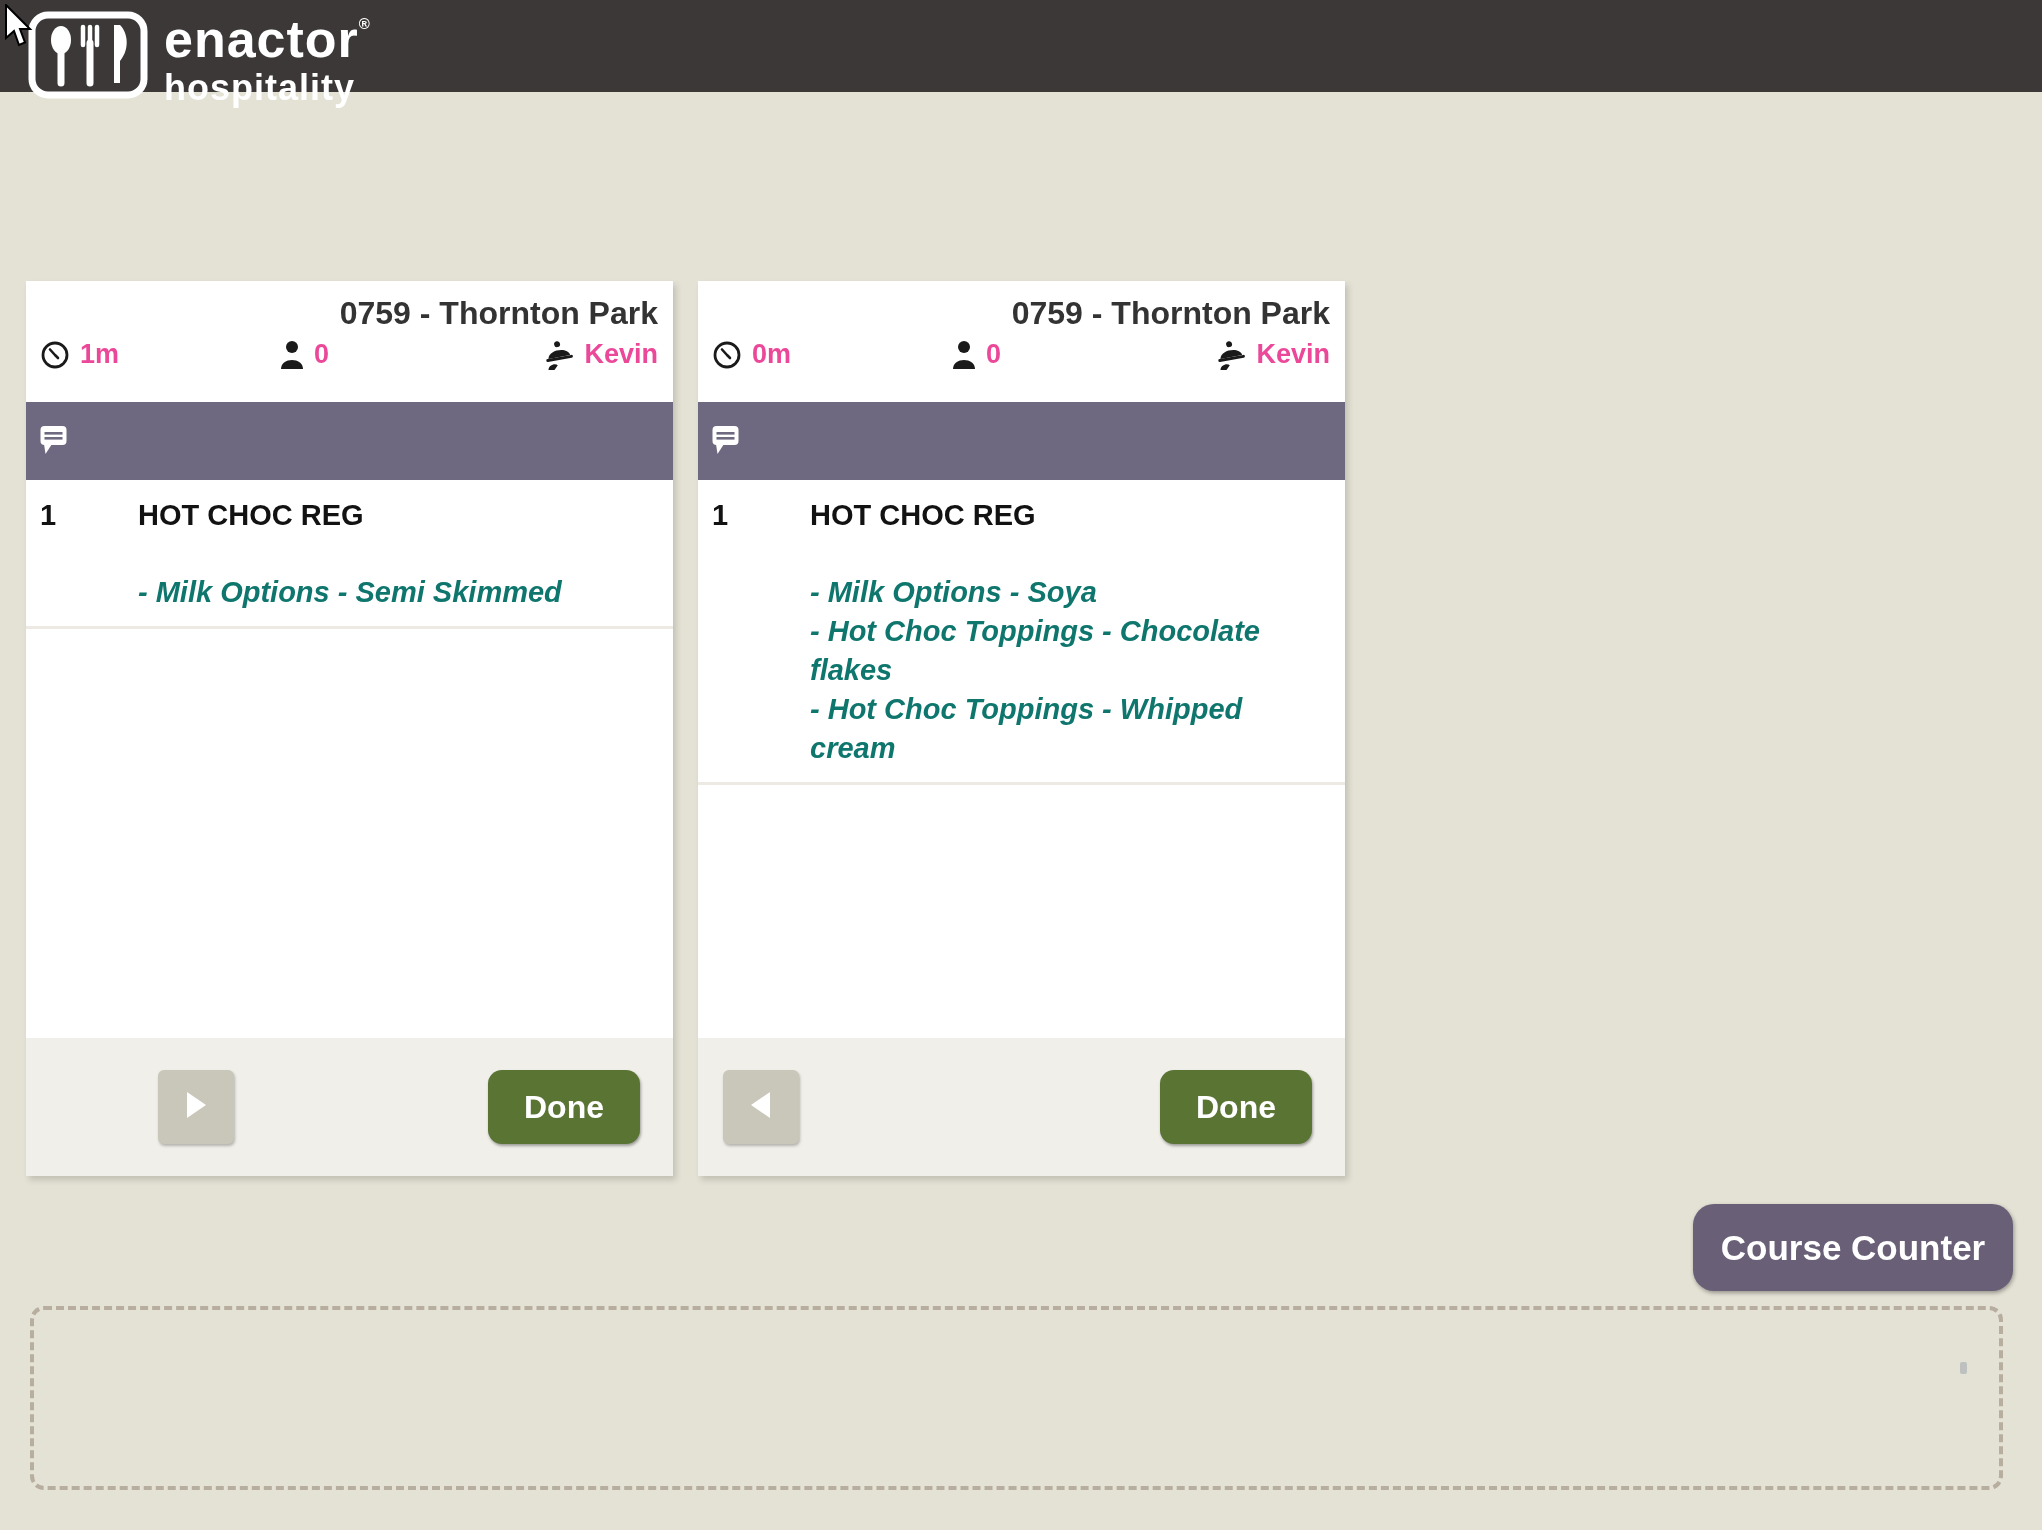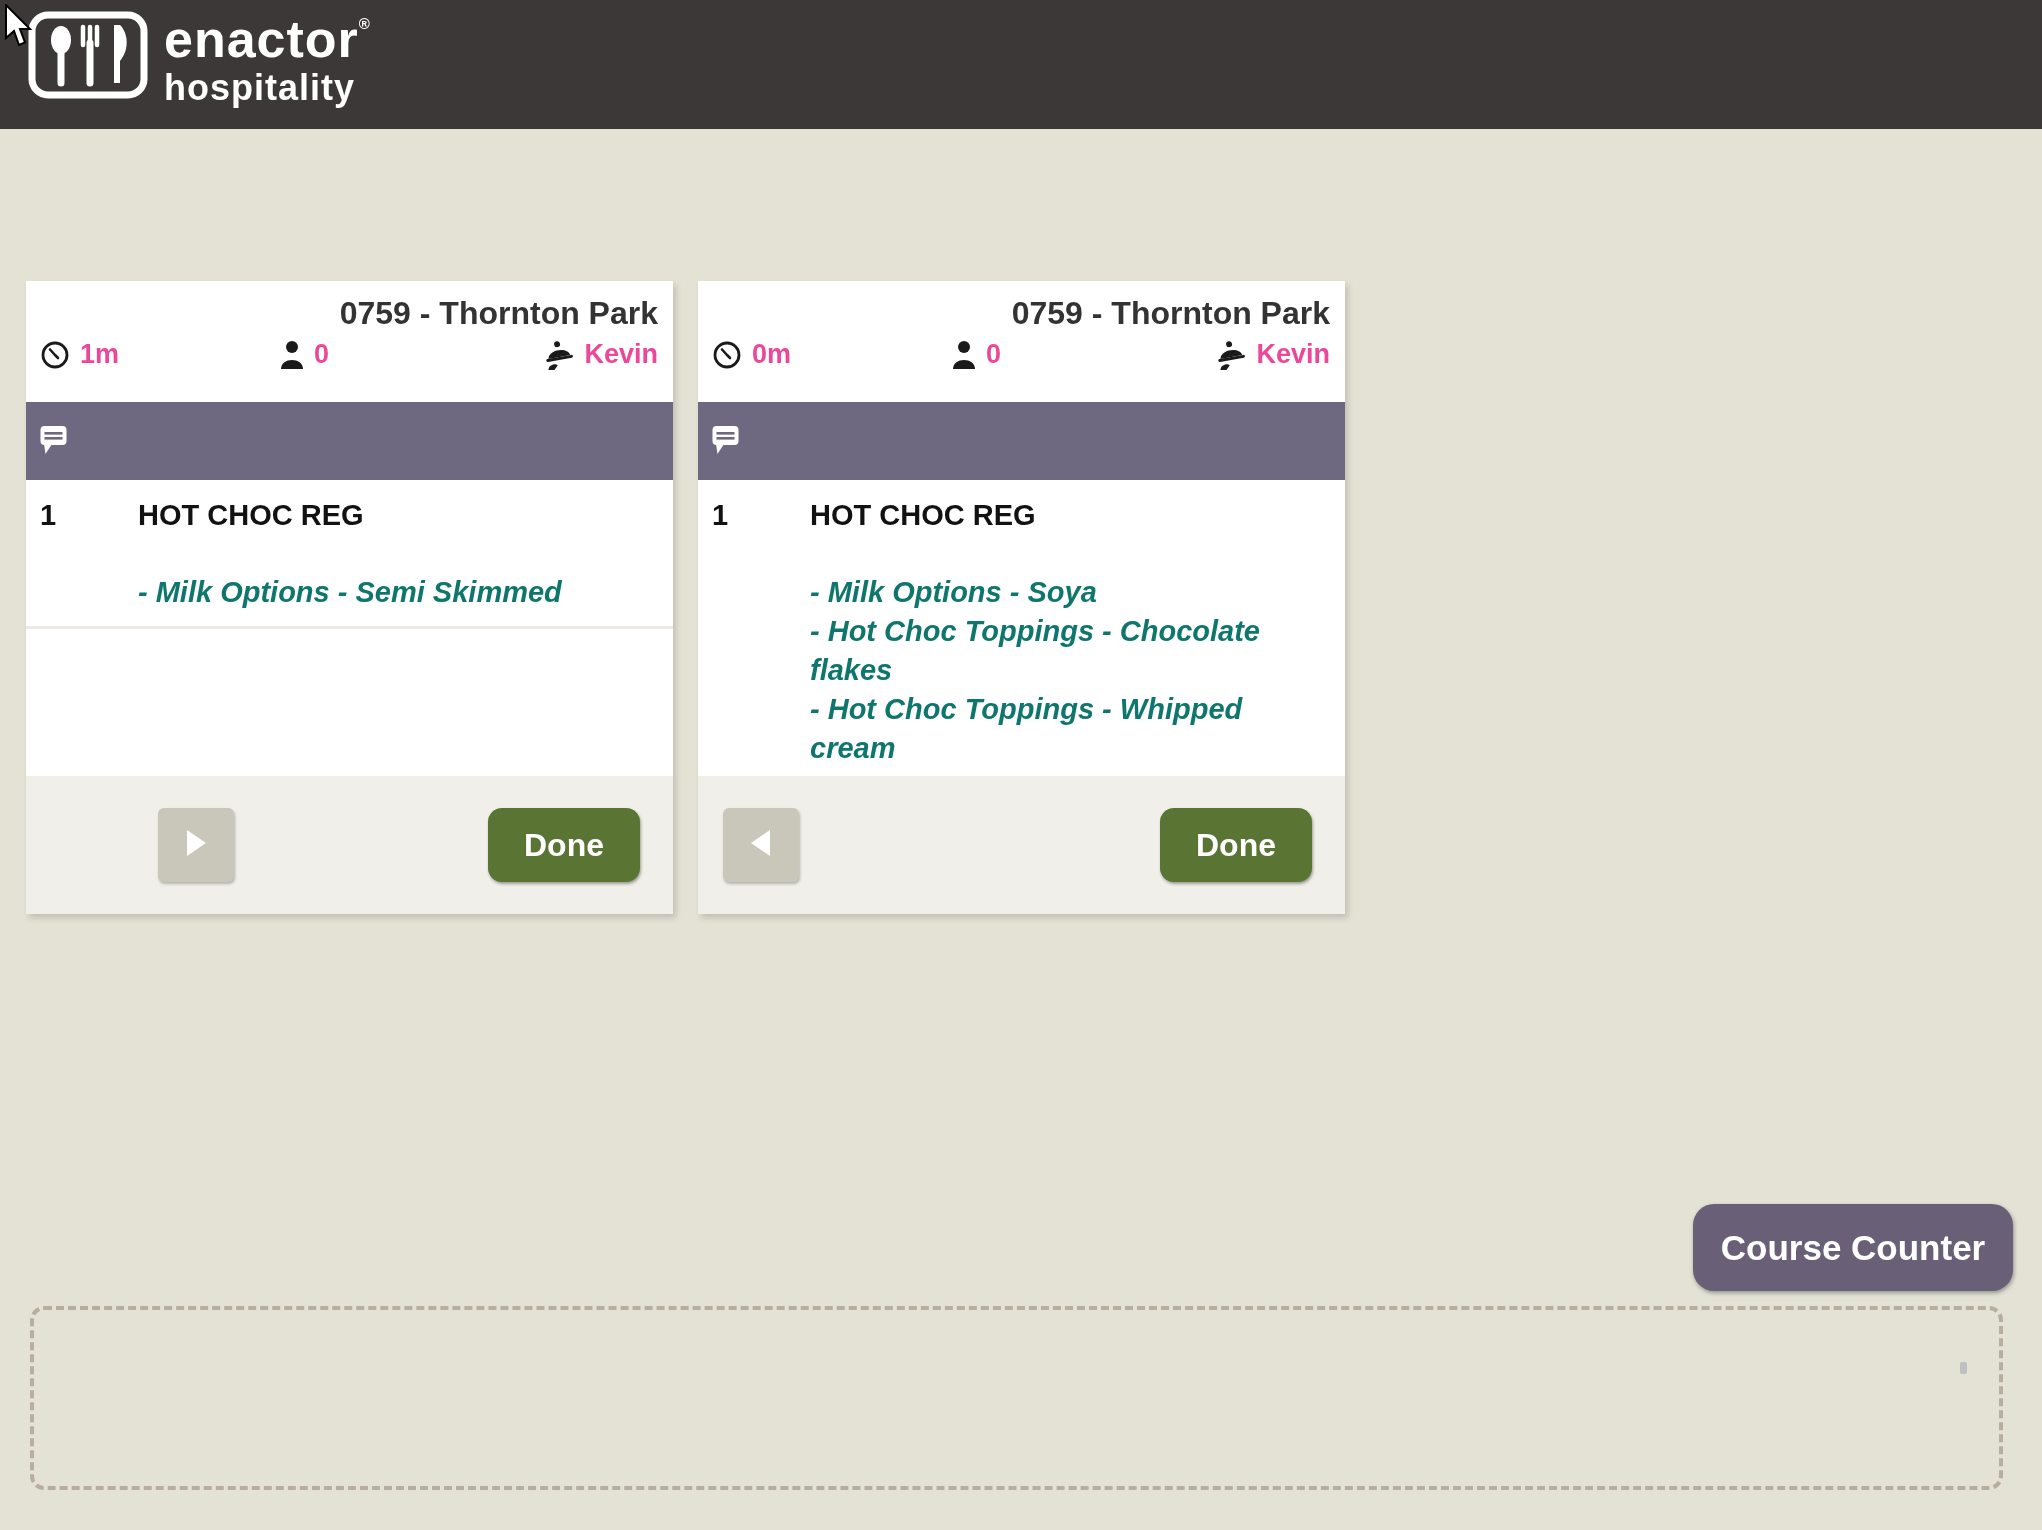--- a/index.html
+++ b/index.html
@@ -1,31 +1,31 @@
 <!DOCTYPE html>
 <html><head>
 <meta charset="utf-8">
 <style>
   html,body{margin:0;padding:0;}
   body{font-family:"Liberation Sans",sans-serif;background:#e4e2d5;}
   #screen{position:relative;width:2042px;height:1530px;background:#e4e2d5;overflow:hidden;}
 
   
-  .topbar{position:absolute;left:0;top:0;width:2042px;height:129px;background:#3b3837;}
+  .topbar{position:absolute;left:0;top:0;width:2042px;height:92px;background:#3b3837;}
   .logo-wrap{position:absolute;left:28px;top:11px;display:flex;align-items:flex-start;}
   .logo-badge{margin-right:16px;}
   .brand-text{color:#ffffff;line-height:1;}
   .brand-name{font-size:52px;font-weight:bold;letter-spacing:1px;margin-top:2px;}
   .brand-mark{font-size:15px;vertical-align:28px;letter-spacing:0;}
   .brand-tagline{font-size:36px;font-weight:bold;letter-spacing:1px;margin-top:5px;}
 
   .cursor{position:absolute;left:4px;top:4px;z-index:50;}
 
   
-  .card{position:absolute;top:281px;width:647px;height:633px;background:#ffffff;
+  .card{position:absolute;top:281px;width:647px;height:895px;background:#ffffff;
         display:flex;flex-direction:column;box-shadow:3px 4px 6px rgba(62,58,48,.20);}
   .card0{left:26px;}
   .card1{left:698px;}
 
   .card-header{height:121px;box-sizing:border-box;padding:12px 15px 0 14px;background:#ffffff;}
   .card-title{text-align:right;font-size:32px;font-weight:bold;color:#333333;line-height:40px;}
   .card-meta{display:grid;grid-template-columns:240px 1fr auto;align-items:center;margin-top:6px;}
   .meta-group{display:flex;align-items:center;font-size:27px;font-weight:bold;color:#ec4899;}
   .meta-group .ic{margin-right:10px;display:inline-flex;}
   .meta-server{justify-self:end;}

